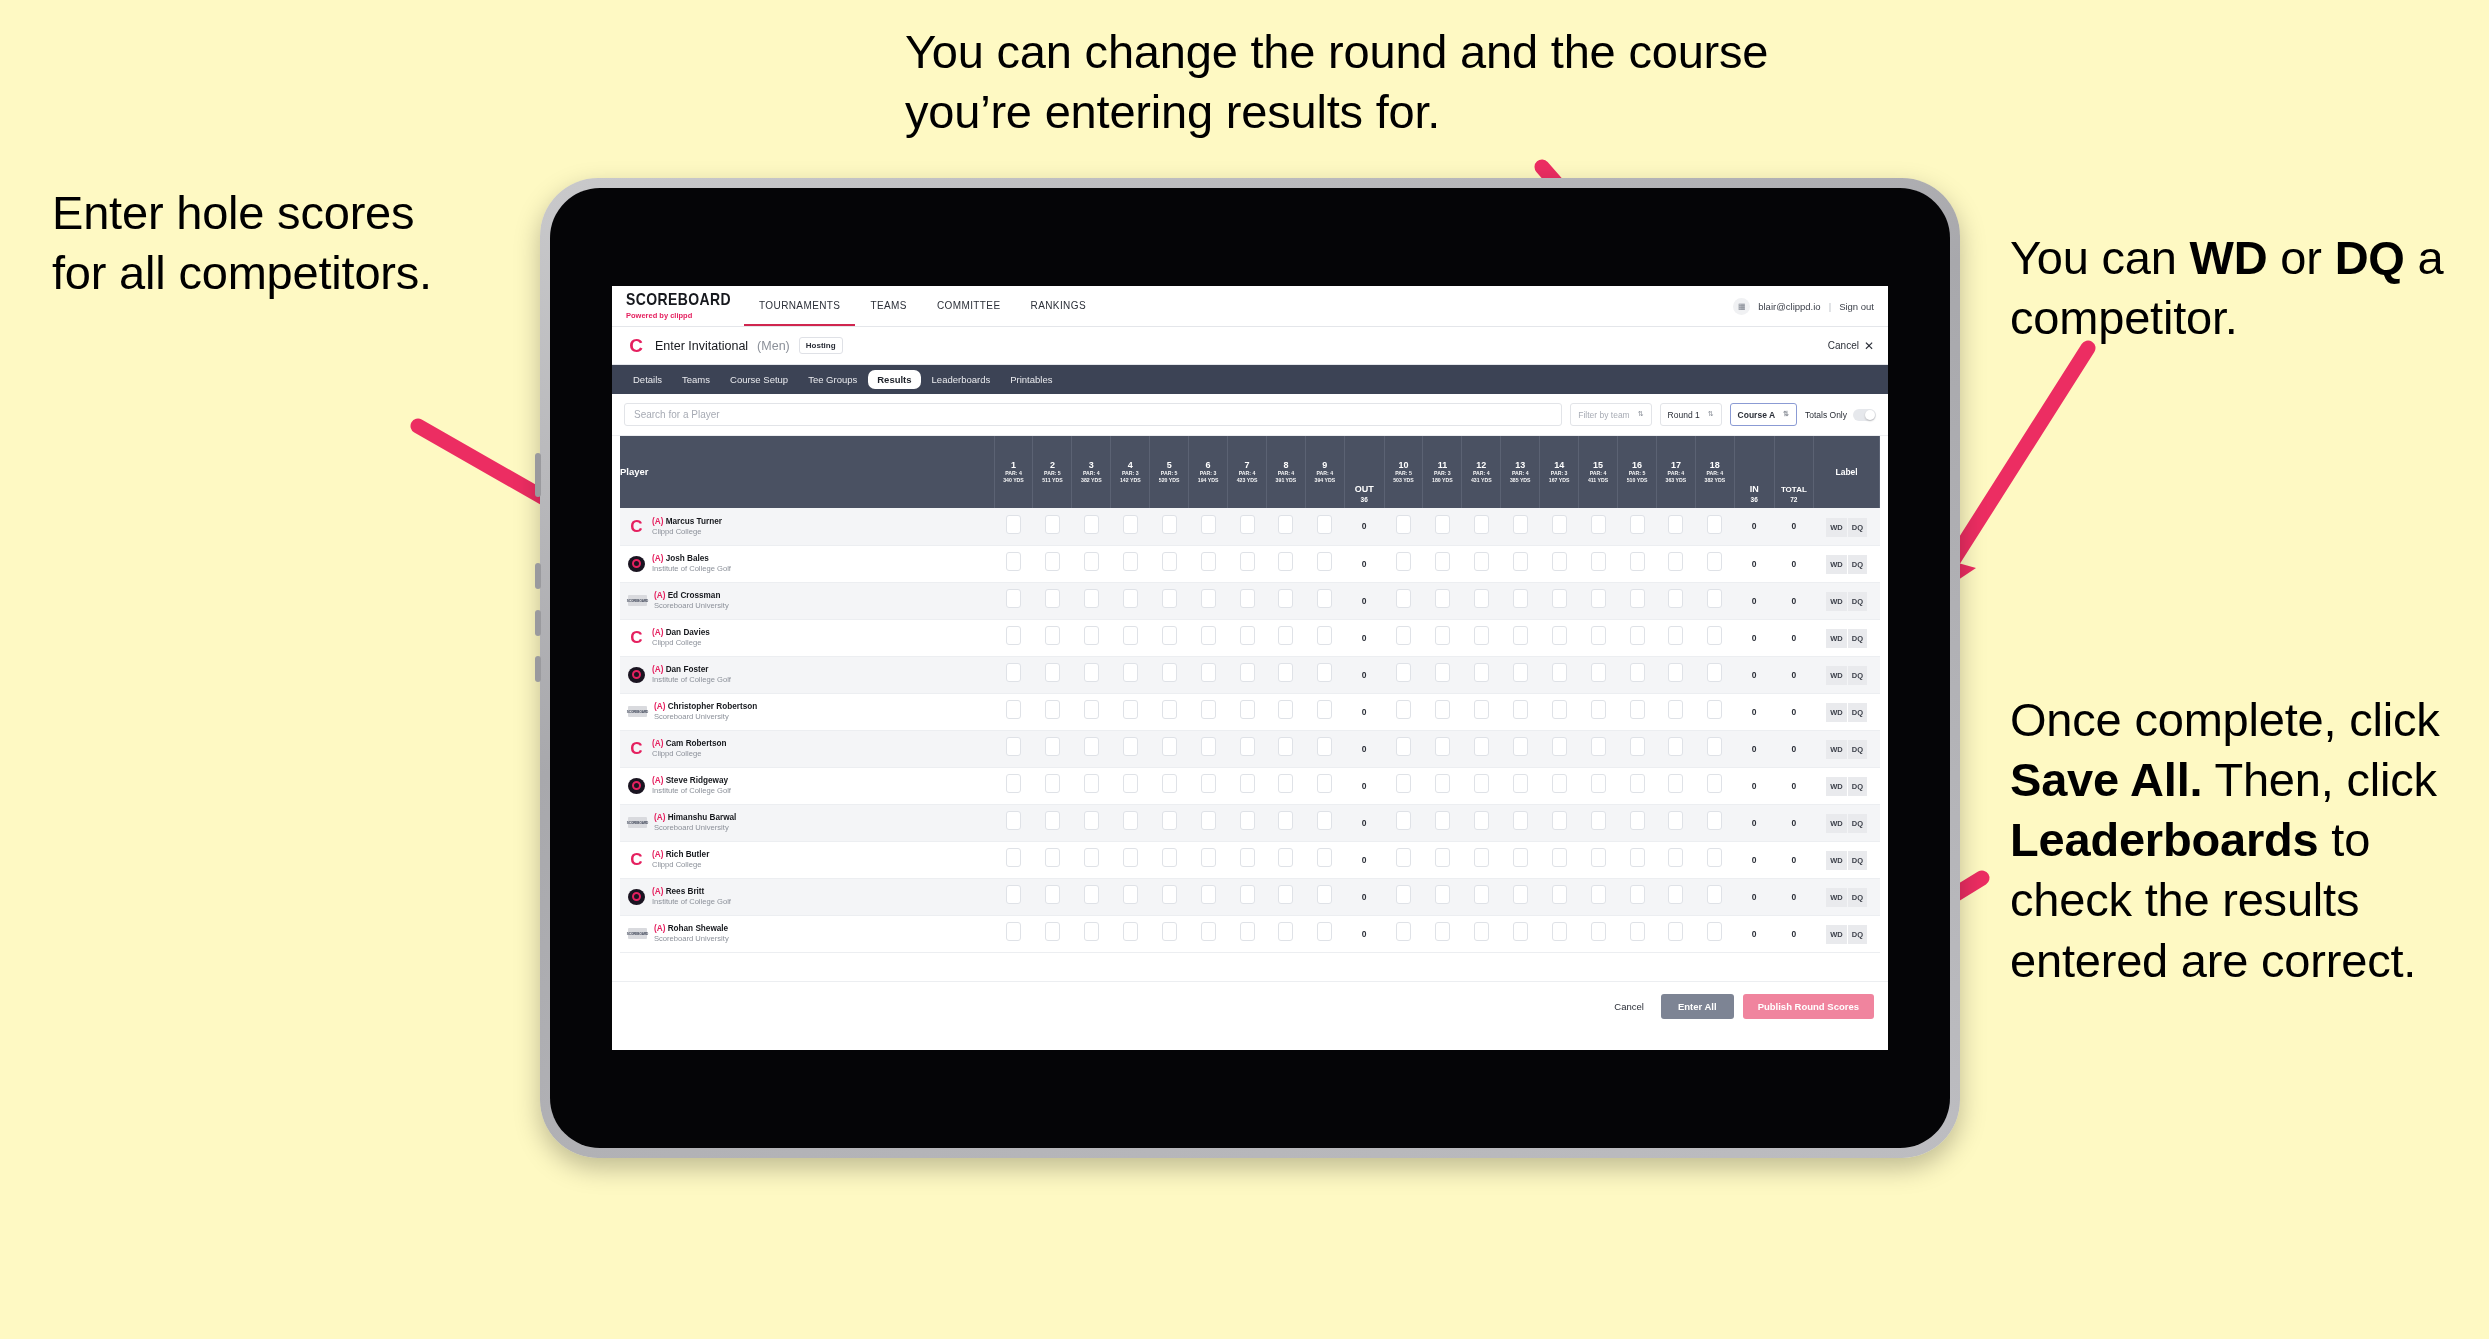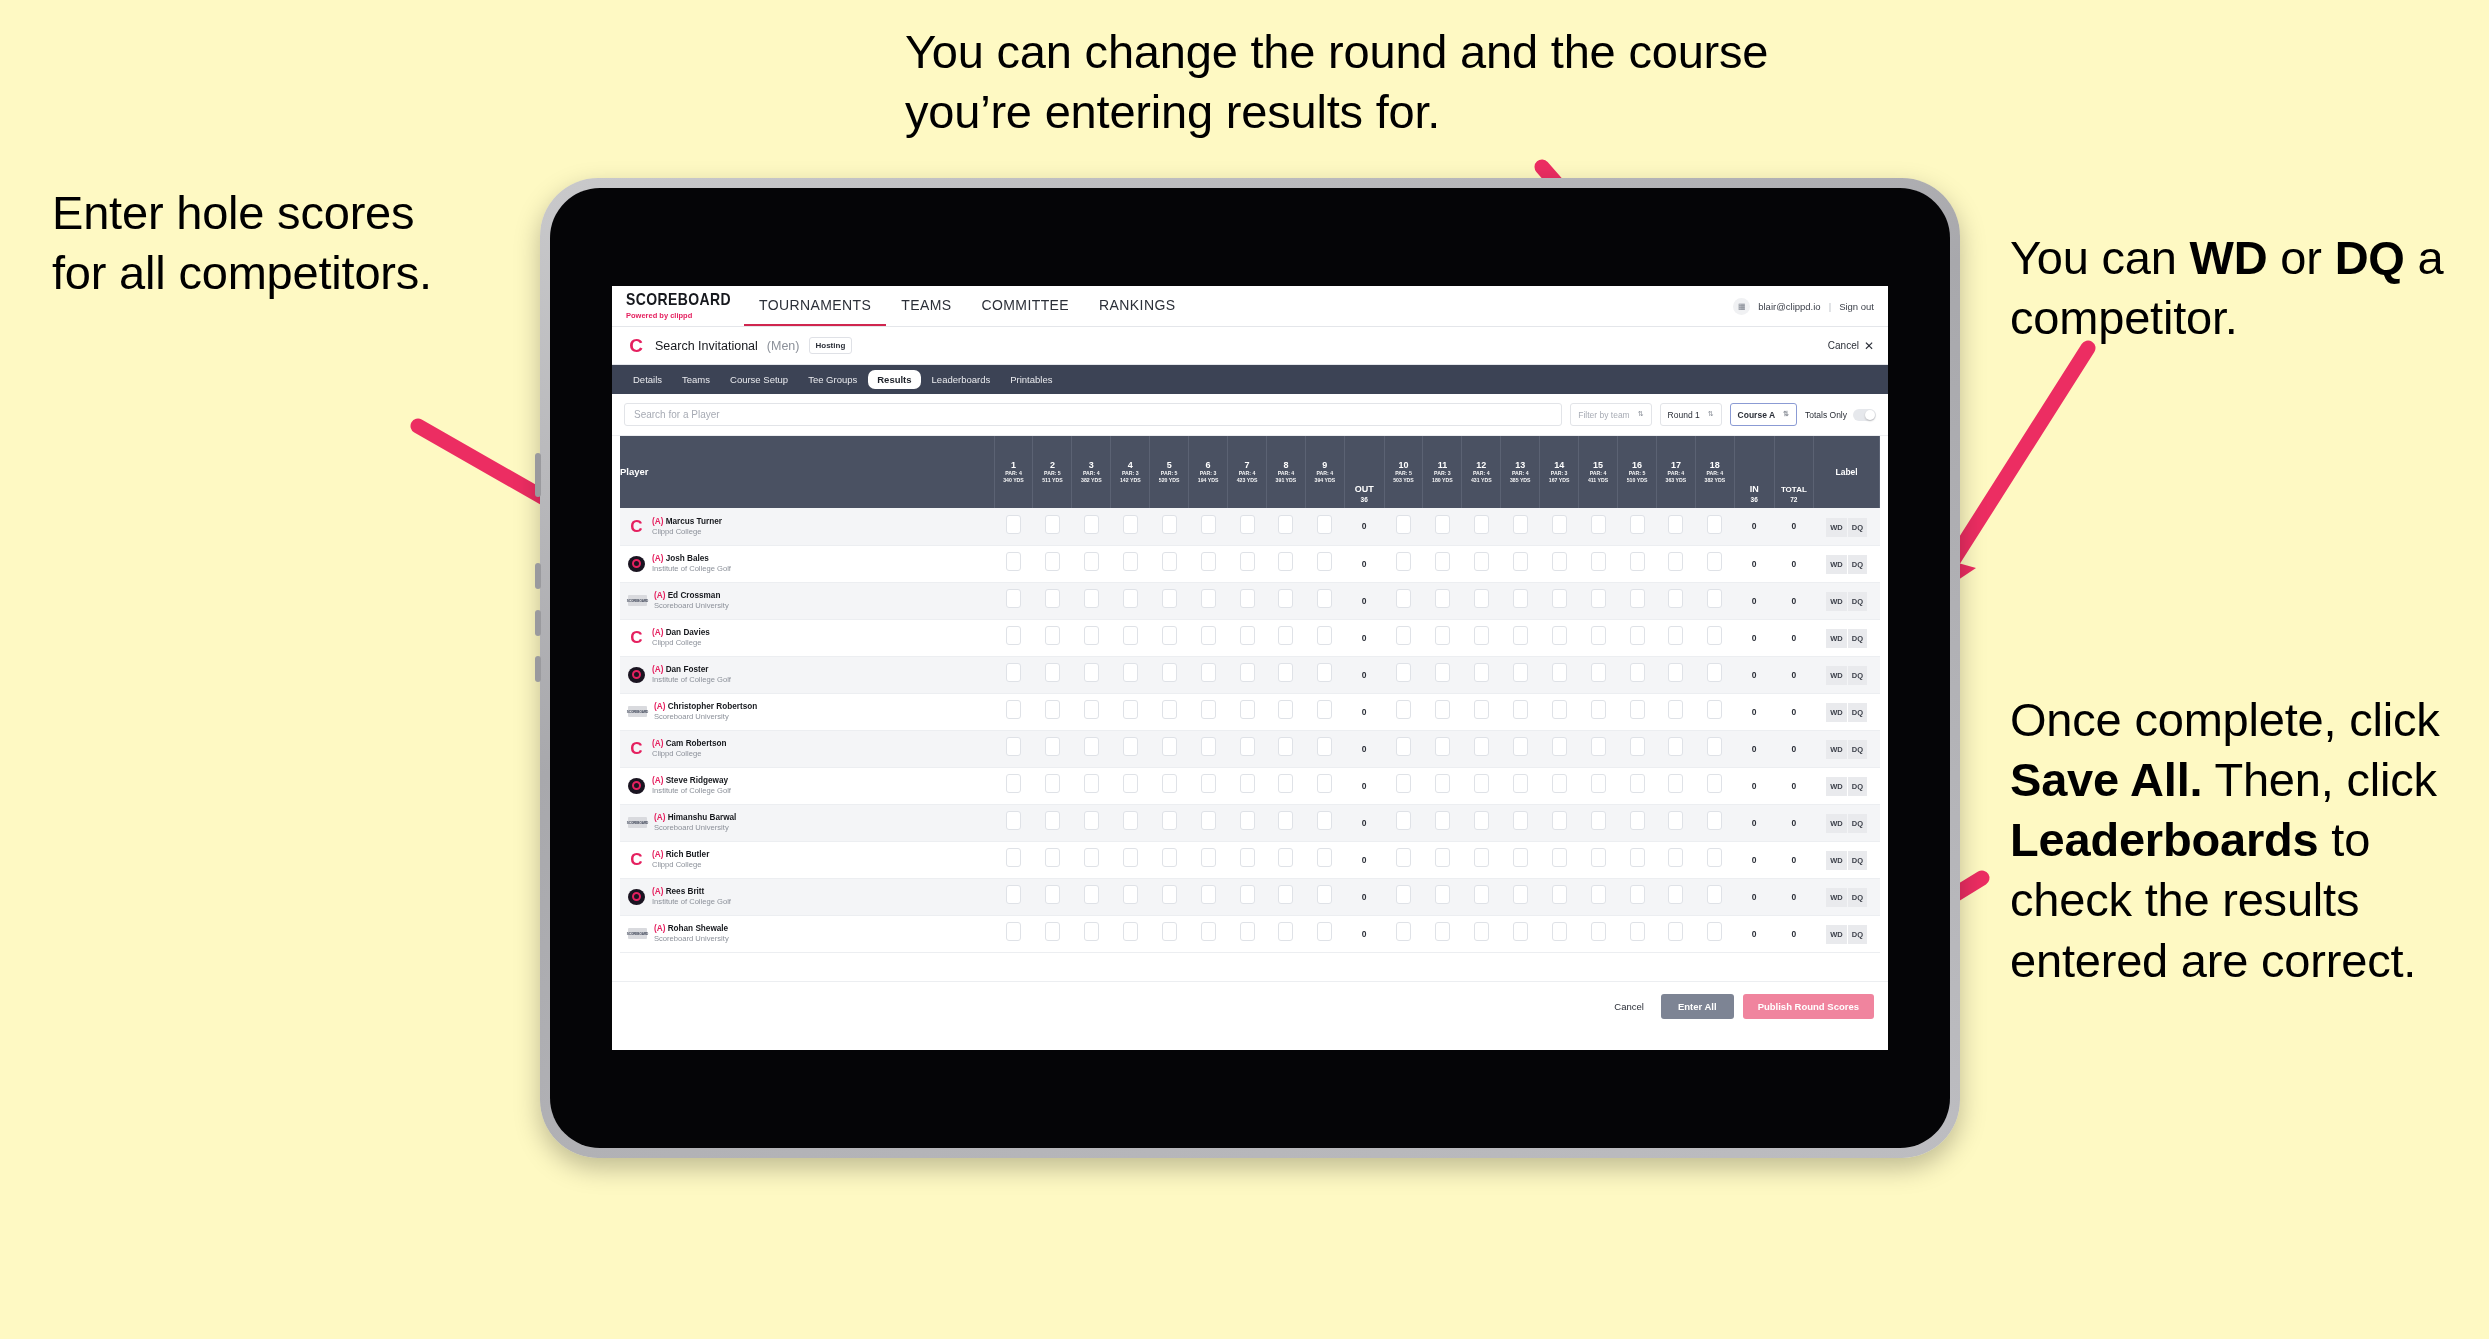--- a/index.html
+++ b/index.html
@@ -35,21 +35,21 @@
 
   
   .topbar { height: 41px; background:#fff; border-bottom:1px solid #e4e6ea;
             display:flex; align-items:stretch; position:relative; }
   .brand { display:flex; flex-direction:column; justify-content:center; padding-left:14px; width:120px; }
   .brand .bname { font-size:14px; font-weight:700; letter-spacing:.4px; color:#16181d;
                   font-family:"Liberation Sans", sans-serif; transform:scaleY(1.12); transform-origin:left bottom;}
   .brand .bsub { font-size:7.5px; color:#2b2f38; margin-top:3px; }
   .brand .bsub span { color:#e5205f; font-weight:700; }
   .topnav { display:flex; align-items:stretch; margin-left:12px; }
-  .topnav a { display:flex; align-items:center; padding:0 15px; font-size:14px;
+  .topnav a { display:flex; align-items:center; padding:0 15px; font-size:10px;
               color:#2b2f38; text-decoration:none; letter-spacing:.4px; font-weight:500;
               border-bottom:2.5px solid transparent; }
   .topnav a.active { border-bottom-color:#d0264f; }
   .topright { margin-left:auto; display:flex; align-items:center; gap:8px; padding-right:14px;
               font-size:9.5px; color:#3b3f49; }
   .grid-ic { width:17px; height:17px; border-radius:50%; background:#f0f1f3;
              display:flex; align-items:center; justify-content:center; font-size:8px; color:#7a7f8a; }
   .topright .sep { color:#b9bdc5; }
   .topright .sgn { cursor:pointer; }
 
@@ -194,21 +194,21 @@
         <div class="topright">
           <div class="grid-ic">▦</div>
           <span>blair@clippd.io</span>
           <span class="sep">|</span>
           <span class="sgn">Sign out</span>
         </div>
       </div>
 
       <div class="tourbar">
         <div class="tlogo">C</div>
-        <div class="tname">Search Invitational</div>
+        <div class="tname">Enter Invitational</div>
         <div class="tmen">(Men)</div>
         <div class="hosting">Hosting</div>
         <div class="cancelx">
           <span>Cancel</span>
           <span class="xg">✕</span>
         </div>
       </div>
 
       <div class="subnav">
         <a href="#">Details</a>

